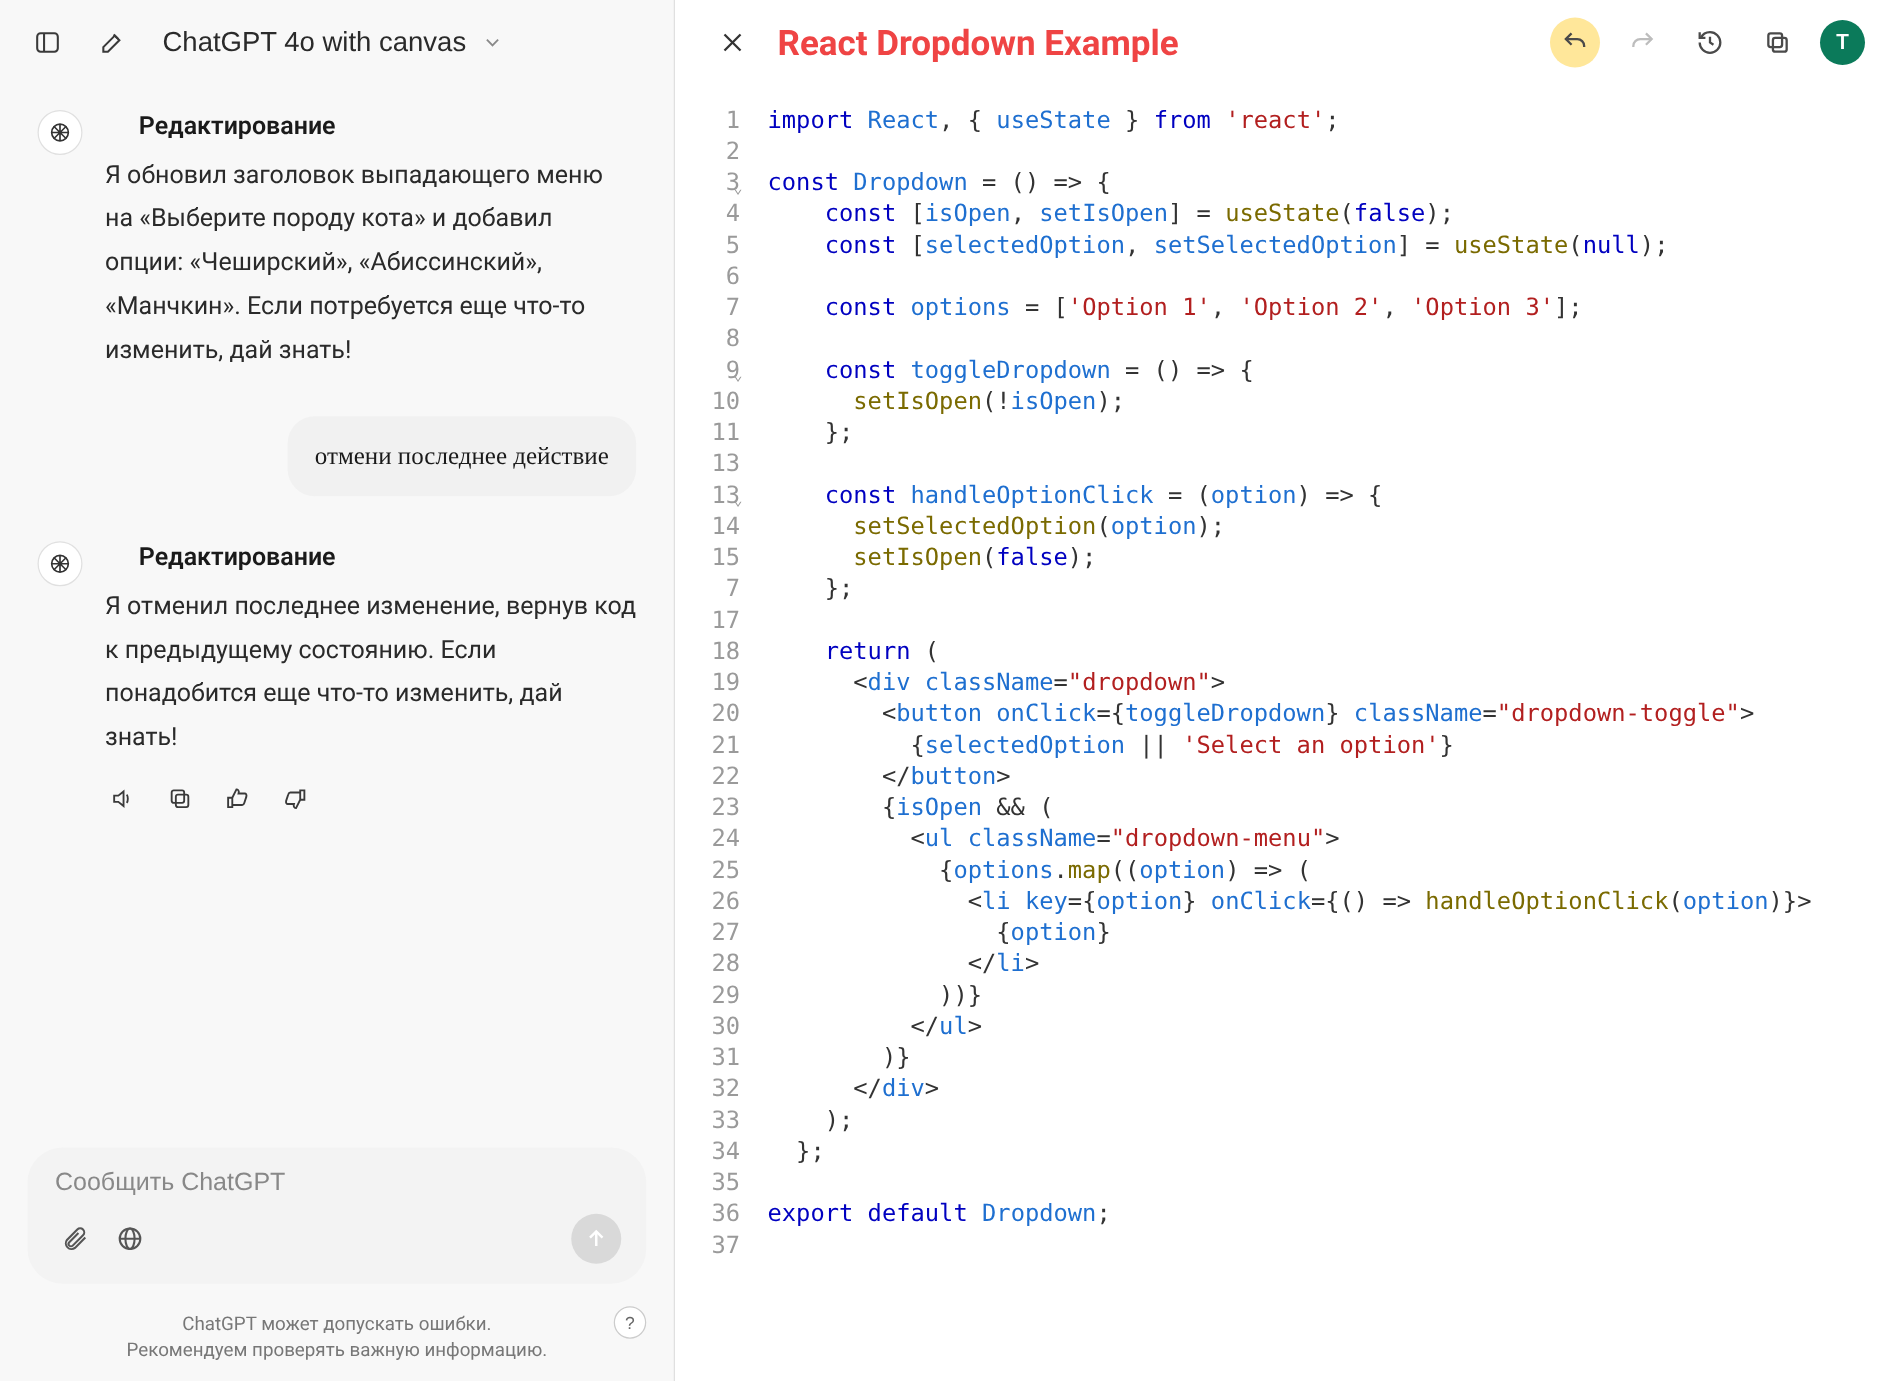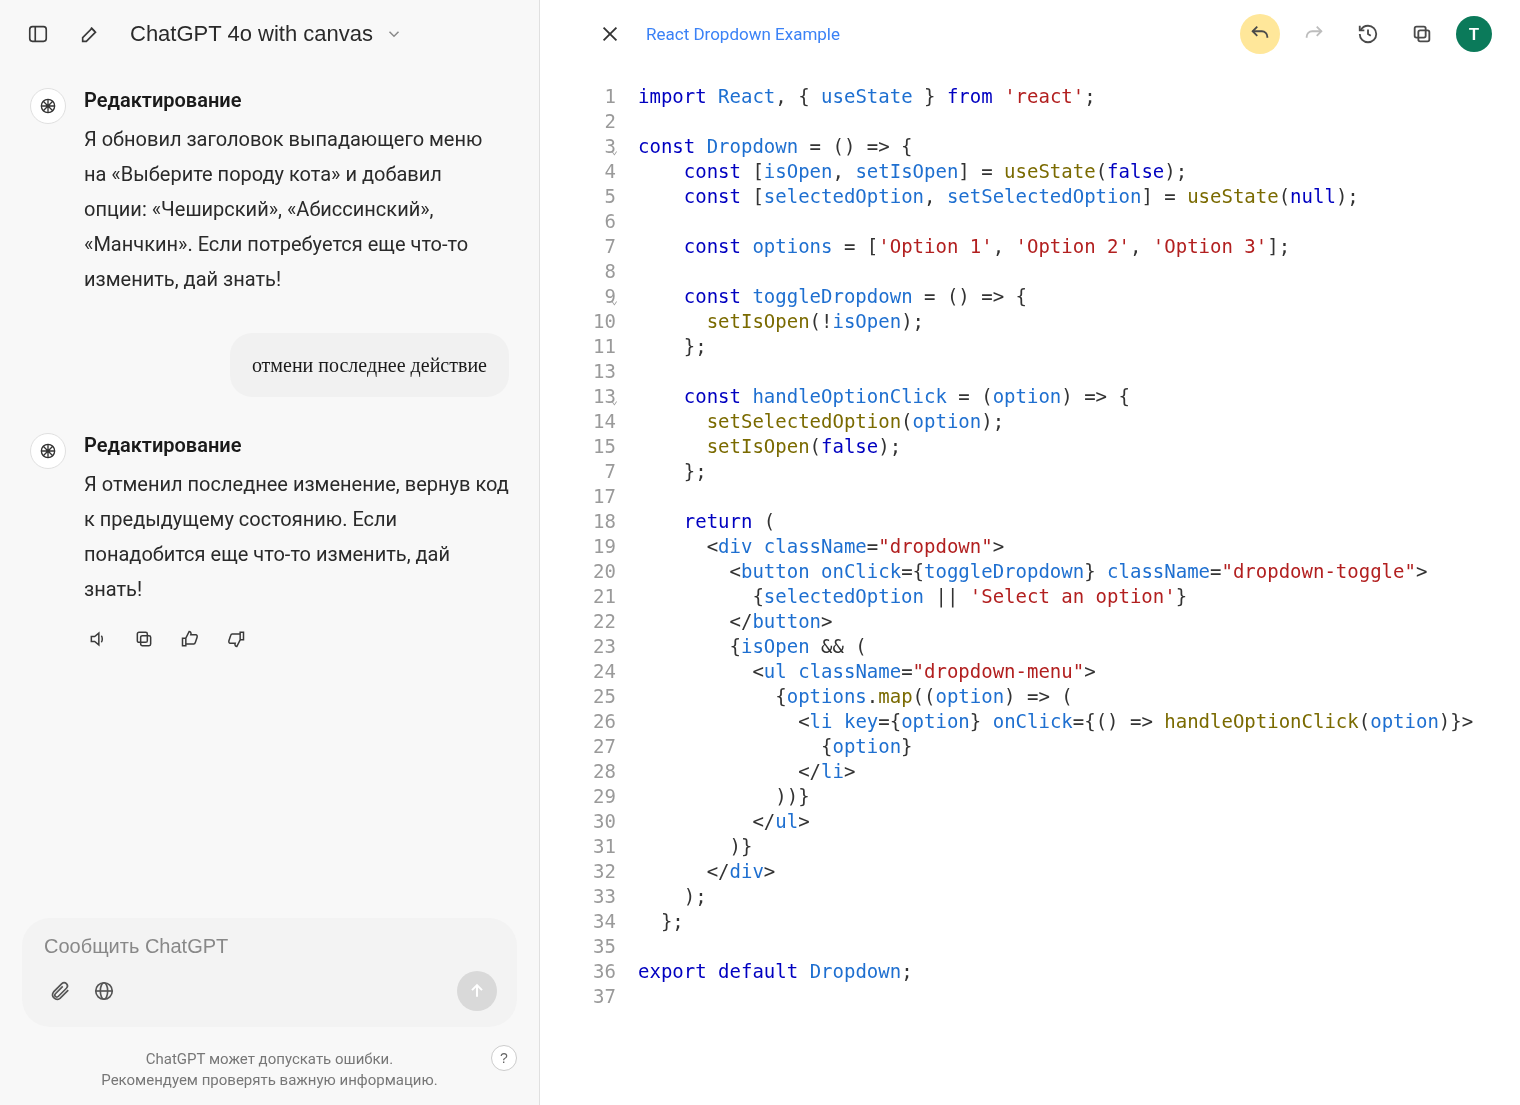--- a/index.html
+++ b/index.html
@@ -21,21 +21,21 @@
     --code-num:#1a7b1a;
   }
   *{box-sizing:border-box;}
   html,body{margin:0;padding:0;height:100%;}
   body{
     font-family:-apple-system,BlinkMacSystemFont,"Segoe UI",Roboto,Helvetica,Arial,sans-serif;
     color:var(--text);
     background:var(--bg);
     width:1520px;height:1105px;overflow:hidden;
   }
-  .app{display:flex;height:100%;gap:24px;}
+  .app{display:flex;height:100%;}
   
   .left{
     width:540px;flex:0 0 540px;display:flex;flex-direction:column;
     background:var(--bg2);border-right:1px solid var(--border);
     position:relative;
   }
   .left-header{
     display:flex;align-items:center;gap:16px;padding:16px 20px;
   }
   .icon-btn{
@@ -47,21 +47,21 @@
   .model-picker svg{margin-left:4px;}
   .chat{
     flex:1;overflow:auto;padding:20px 30px 0 30px;
   }
   .entry{display:flex;gap:18px;margin-bottom:36px;}
   .avatar{
     width:36px;height:36px;border:1px solid var(--border);border-radius:50%;
     display:flex;align-items:center;justify-content:center;flex:0 0 36px;background:#fff;
   }
   .entry .msg{flex:1;}
-  .entry .title{font-weight:600;font-size:20px;margin-bottom:10px;}
+  .entry .title{font-weight:600;font-size:20px;margin-bottom:10px;margin-left:27px;}
   .entry .body{font-size:20px;line-height:1.75;color:#2a2a2a;}
   .user-wrap{display:flex;justify-content:flex-end;margin:0 0 36px 0;}
   .user-bubble{background:var(--bubble);border-radius:22px;padding:16px 22px;font-size:20px;line-height:1.6;max-width:72%;font-family:Liberation Serif, serif;}
   .msg-actions{display:flex;gap:18px;margin-top:18px;color:#5a5a5a;}
   .msg-actions .icon-btn{width:28px;height:28px;}
   .composer{
     margin:12px 22px;background:#f3f3f3;border-radius:28px;padding:16px 20px;
   }
   .composer input{
     width:100%;border:none;background:transparent;font-size:20px;outline:none;color:#2a2a2a;
@@ -79,21 +79,21 @@
   }
   .help-btn{
     position:absolute;right:22px;top:6px;width:26px;height:26px;border:1px solid #ccc;border-radius:50%;
     background:#fff;font-size:14px;color:#666;display:flex;align-items:center;justify-content:center;cursor:pointer;
   }
   
   .right{flex:1;display:flex;flex-direction:column;background:#fff;}
   .canvas-header{
     display:flex;align-items:center;padding:14px 28px;gap:18px;
   }
-  .canvas-title{font-size:17px;font-weight:400;color:#3b82f6;flex:1;}
+  .canvas-title{font-size:28px;font-weight:700;color:#ef4444;flex:1;}
   .header-actions{display:flex;gap:14px;align-items:center;}
   .header-actions .icon-btn{width:40px;height:40px;border-radius:50%;color:#6a6a6a;}
   .undo-btn{background:var(--yellow);}
   .redo-btn,.history-btn,.copy-btn{background:transparent;}
   .user-chip{
     width:36px;height:36px;border-radius:50%;background:var(--green);color:#fff;
     display:flex;align-items:center;justify-content:center;font-weight:600;font-size:17px;
   }
   .code-wrap{
     flex:1;display:flex;overflow:auto;font-family:ui-monospace,SFMono-Regular,Menlo,Consolas,monospace;

